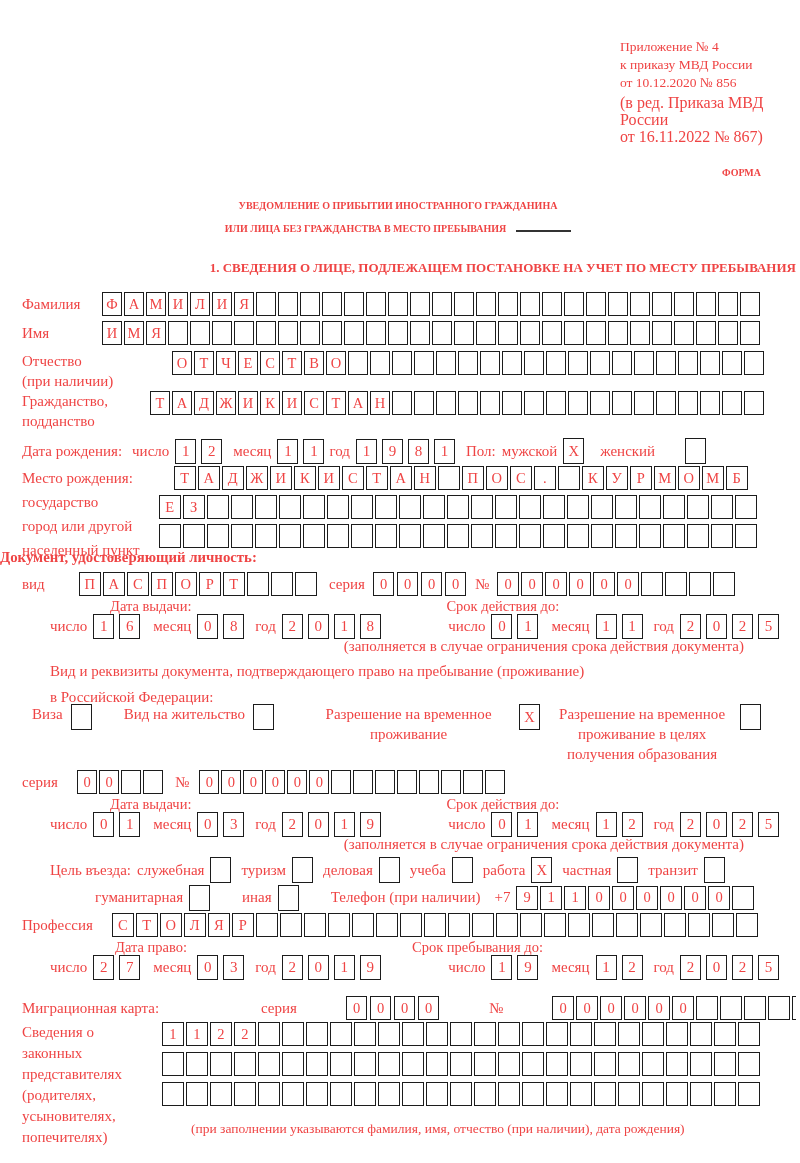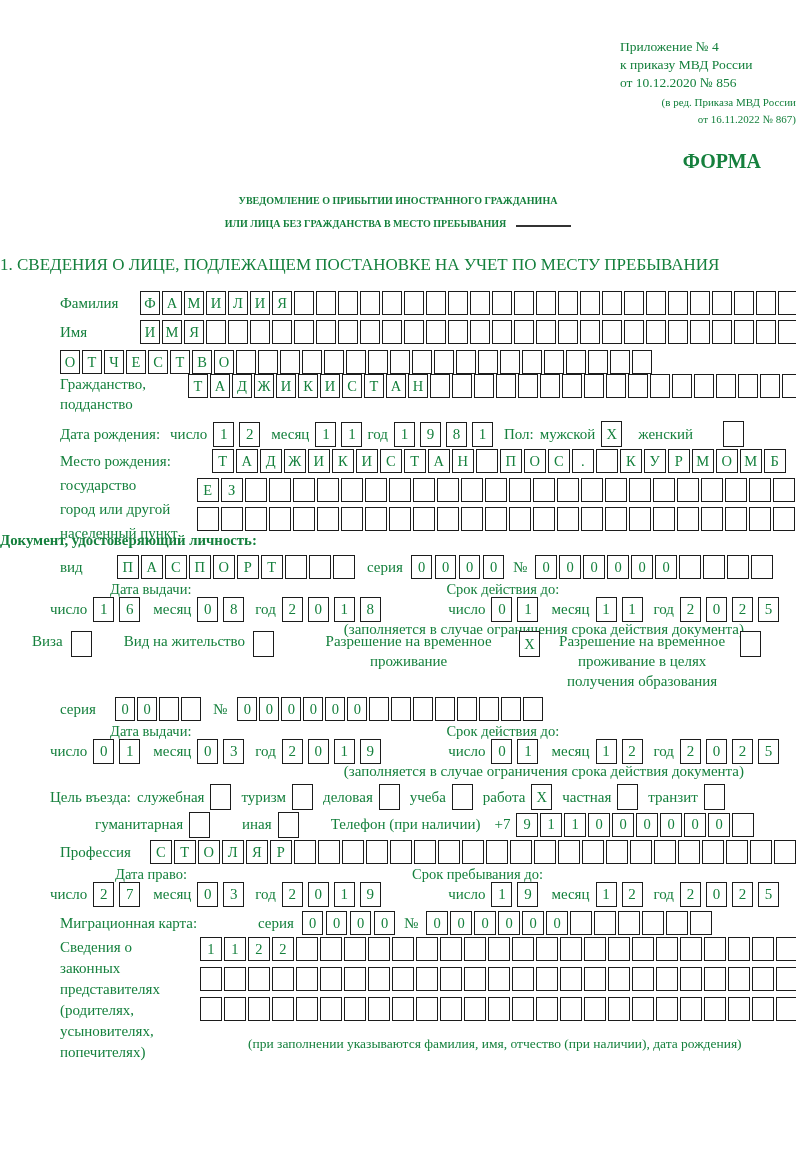--- a/index.html
+++ b/index.html
@@ -1,40 +1,40 @@
 <!DOCTYPE html>
 <html><head>
 <meta charset="utf-8">
 <style>
   html,body{margin:0;padding:0;background:#fff;}
-  .page{width:796px;height:1163px;background:#fff;color:#15803d;
+  .page{width:796px;height:1163px;background:#fff;color:#ef4444;
         font-family:"Liberation Serif","DejaVu Serif",serif;font-size:15px;
         box-sizing:border-box;padding-top:38px;overflow:hidden;position:relative;}
   
   .cells{display:inline-flex;flex-wrap:nowrap;flex:none;}
   .cell{display:inline-flex;flex:none;align-items:center;justify-content:center;
         width:20px;height:24px;box-sizing:border-box;border:1.7px solid #1c1c1c;
         margin-right:2px;font-size:14.5px;background:#fff;}
   .c24 .cell{width:21.5px;margin-right:2.5px;}
   .dates .cell,.dcells .cell{width:21px;height:25px;margin-right:5px;font-size:15px;}
   .cbox .cell{width:21px;height:26px;}
   
-  .frow{display:flex;align-items:flex-start;padding-left:60px;}
+  .frow{display:flex;align-items:flex-start;padding-left:22px;}
   .lbl{flex:none;line-height:24px;}
   .w80{width:80px;}.w150{width:150px;line-height:20px;}.w128{width:128px;line-height:20px;}
   .w152{width:152px;line-height:24px;}.w57{width:57px;}.w90{width:90px;}.w140{width:140px;line-height:21px;}
   .mt5{margin-top:5px;}.mt6{margin-top:6px;}.mt7{margin-top:7px;}.mt16{margin-top:16px;}
-  .mt2{margin-top:2px;}.mt4{margin-top:4px;}
+  .mt2{margin-top:2px;}.mt4{margin-top:16px;gap:41px;}
   
   .appendix{margin-left:620px;font-size:13.5px;line-height:18px;}
-  .appendix .edit{font-size:11px;line-height:17px;margin-top:2px;text-align:right;}
-  .forma{margin-top:22px;text-align:right;padding-right:35px;font-weight:bold;font-size:20px;}
+  .appendix .edit{font-size:16px;line-height:17px;margin-top:2px;}
+  .forma{margin-top:22px;text-align:right;padding-right:35px;font-weight:bold;font-size:10px;}
   .title{margin-top:16px;text-align:center;font-weight:bold;font-size:10px;line-height:23px;}
   .blank-line{display:inline-block;width:55px;border-bottom:2px solid #333;margin-left:10px;}
-  .sec1{margin-top:20px;text-align:left;font-weight:normal;font-size:17px;}
+  .sec1{margin-top:20px;text-align:right;font-weight:bold;font-size:13px;}
   
   .inrow{display:flex;align-items:center;}
   .inrow>span{flex:none;}
   .gap6{margin-left:6px;}.gap8{margin-left:8px;}.gap10{margin-left:10px;}.gap14{margin-left:14px;}.gap30{margin-left:30px;}
   
   .bp-rows{display:flex;flex-direction:column;gap:5px;}
   .bp-shift{margin-left:-15px;}
   .doc-head{text-align:left;font-weight:bold;font-size:14.8px;margin-top:-14px;line-height:18px;}
   
   .dhead{display:flex;font-size:14.5px;line-height:16px;margin-top:2px;text-align:right;}
@@ -53,21 +53,21 @@
   .opt{display:flex;align-items:flex-start;}
   .opt .olbl{line-height:20px;}
   .opt .center{text-align:center;}
   .ow205{width:205px;}.ow180{width:180px;}
   .opt .cbox{margin-left:8px;}
   
   .pur{display:flex;align-items:center;padding-left:50px;margin-top:4px;height:28px;}
   .pur2{padding-left:95px;margin-top:0;height:27px;}
   .plbl{flex:none;}
   .pur .cbox{margin-left:6px;}
-  .bnote{font-size:13.5px;line-height:17px;margin-top:8px;margin-left:48px;}
+  .bnote{font-size:13.5px;line-height:17px;margin-top:8px;margin-left:29px;}
   .repcol{display:flex;flex-direction:column;gap:6px;}
   .reps{margin-top:2px;}
 </style>
 </head>
 <body>
 
 <div class="page">
 
   <div class="appendix">
     <div>
@@ -158,20 +158,24 @@
         <span class="cell"></span>
         <span class="cell"></span>
         <span class="cell"></span>
         <span class="cell"></span>
         <span class="cell"></span>
         <span class="cell"></span>
       </span>
   </div>
 
   <div class="frow mt6">
+    <span class="lbl w150">
+        <div>Отчество</div>
+        <div>(при наличии)</div>
+      </span>
     <span class="cells">
         <span class="cell">О</span>
         <span class="cell">Т</span>
         <span class="cell">Ч</span>
         <span class="cell">Е</span>
         <span class="cell">С</span>
         <span class="cell">Т</span>
         <span class="cell">В</span>
         <span class="cell">О</span>
         <span class="cell"></span>
@@ -431,20 +435,24 @@
       <span class="cells">
           <span class="cell">2</span>
           <span class="cell">0</span>
           <span class="cell">2</span>
           <span class="cell">5</span>
         </span>
     </span>
   </div>
   <div class="note">(заполняется в случае ограничения срока действия документа)</div>
 
+  <div class="intro">
+    <div>Вид и реквизиты документа, подтверждающего право на пребывание (проживание)</div>
+    <div>в Российской Федерации:</div>
+  </div>
 
   <div class="opts">
     <div class="opt">
       <span class="olbl">Виза</span>
       <span class="cells cbox">
           <span class="cell"></span>
         </span>
     </div>
     <div class="opt gap30">
       <span class="olbl">Вид на жительство</span>

